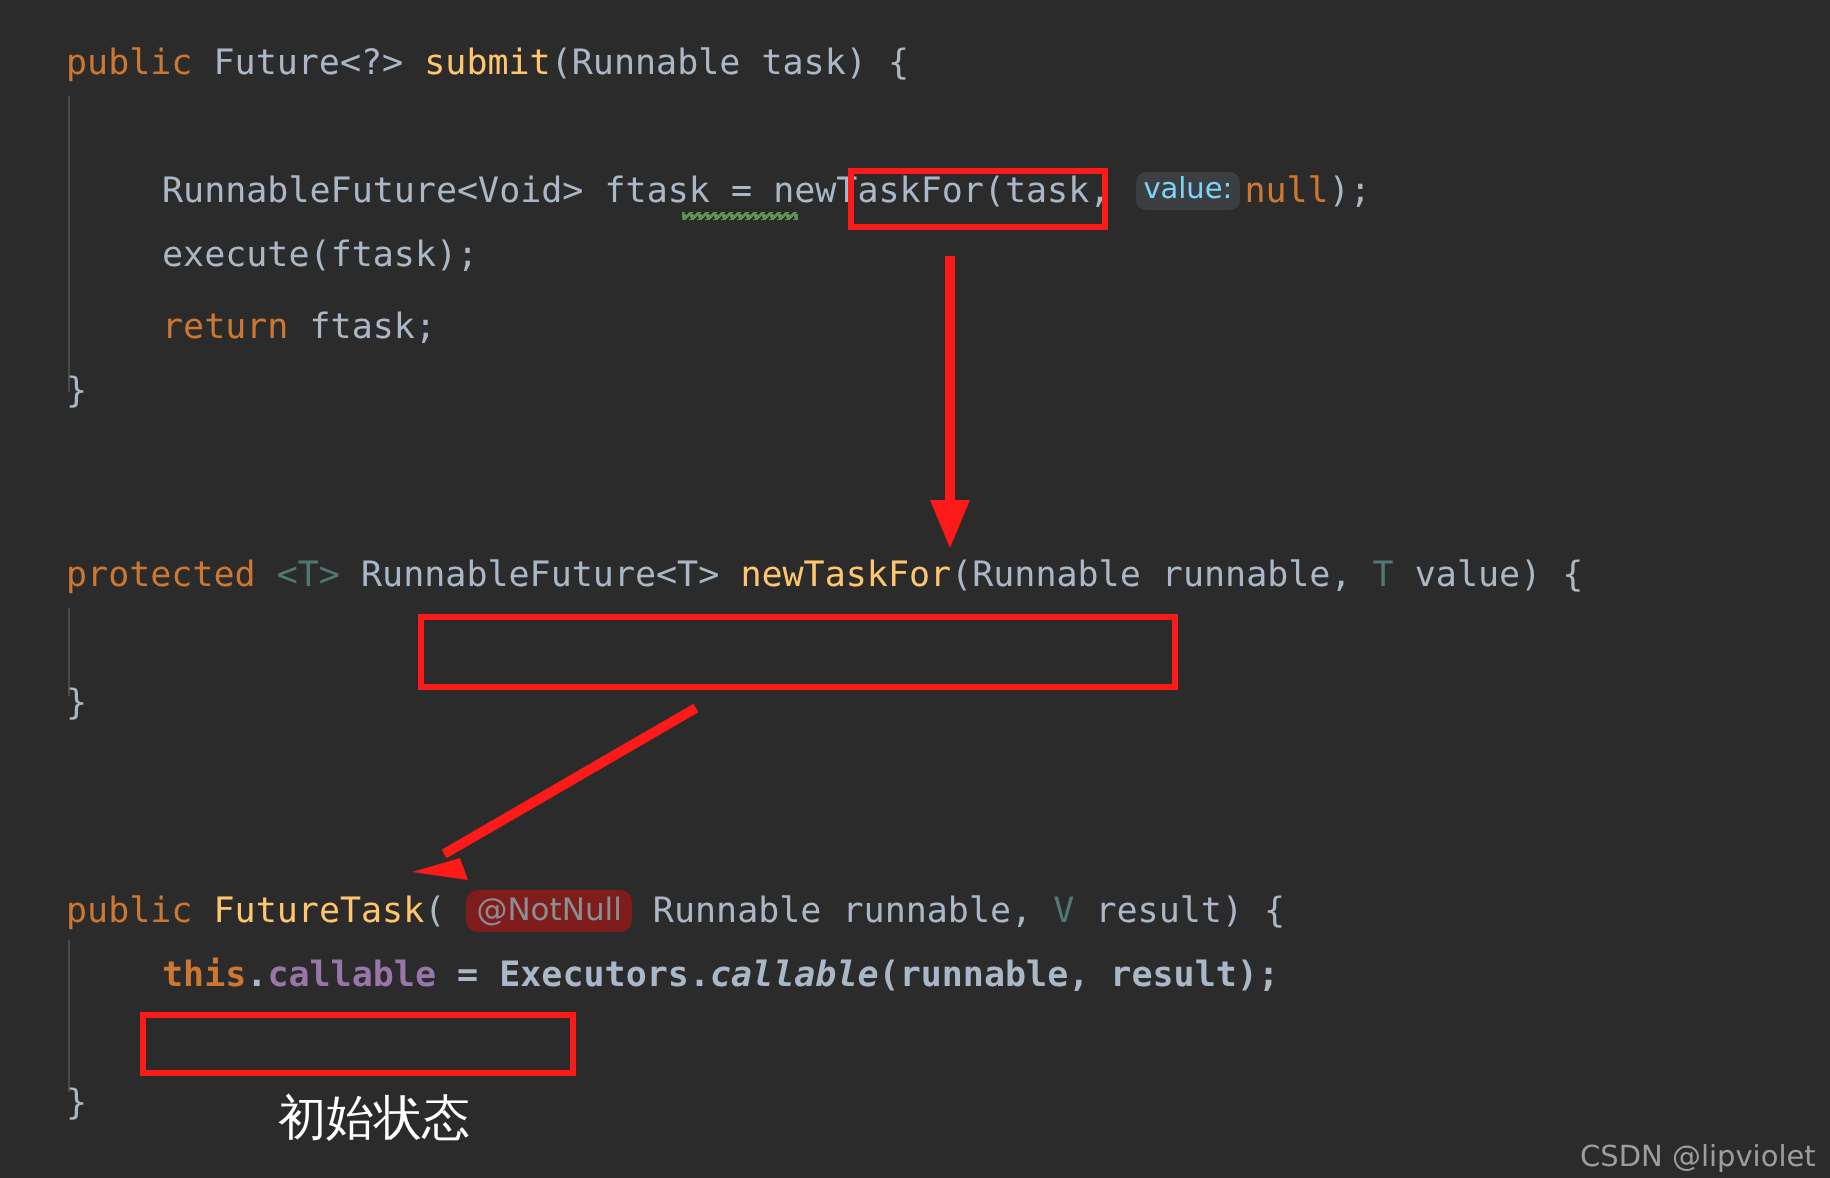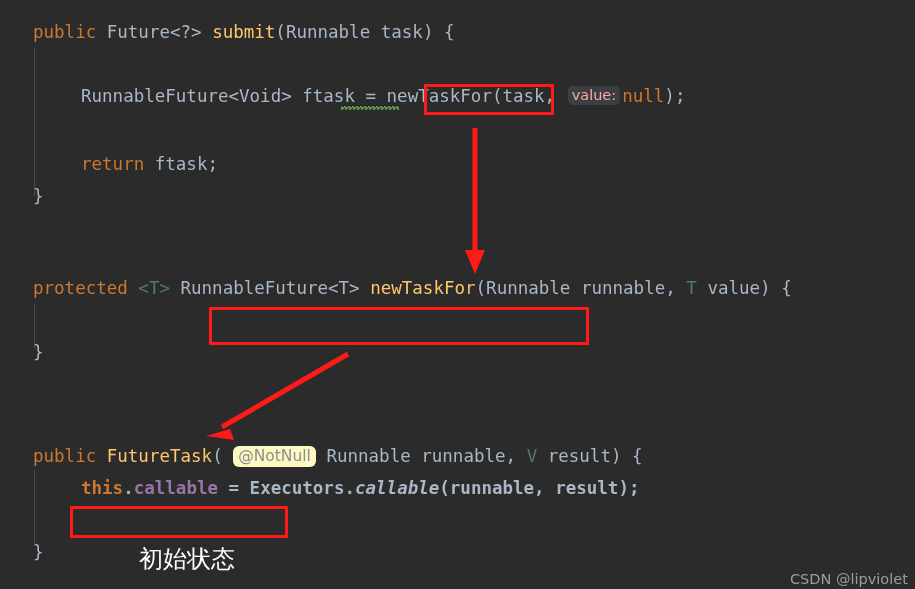--- a/index.html
+++ b/index.html
@@ -49,32 +49,32 @@
   .fld     { color: #9876aa; }            
   .stat    { color: #9876aa; font-style: italic; }  
   .sm      { color: #a9b7c6; font-style: italic; }  
   .punc    { color: #a9b7c6; }
   .tparam  { color: #507874; }
 
   
   .hint {
     display: inline-block;
     background: #3c3f41;
-    color: #fca5a5;
+    color: #7dd3fc;
     border-radius: 5px;
     padding: 0 4px;
     font-size: 14.5px;
     line-height: 19px;
     vertical-align: 2px;
     margin: 0 2px;
     font-family: "DejaVu Sans", "Liberation Sans", sans-serif;
   }
   .annot {
     display: inline-block;
-    background: #fef9c3;
+    background: #7f1d1d;
     color: #8a8f91;
     border-radius: 6px;
     padding: 0 5px;
     font-size: 15.5px;
     line-height: 21px;
     vertical-align: 1px;
     font-family: "DejaVu Sans", "Liberation Sans", sans-serif;
   }
 
   
@@ -144,20 +144,21 @@
 
   <div id="code">
 
     <div class="ln" style="top:16px; left:33px;"><span class="kw">public</span><span class="typ"> Future&lt;?&gt; </span><span class="mth">submit</span><span class="punc">(</span><span class="typ">Runnable</span><span class="typ"> task</span><span class="punc">) {</span></div>
 
 
     <div class="ln" style="top:80px; left:81px;"><span class="typ">RunnableFuture&lt;Void&gt;</span><span class="typ"> ftask </span><span class="punc">= </span><span class="mthcall">newTaskFor</span><span class="punc">(</span><span class="typ">task, </span><span class="hint">value:</span><span class="kw">null</span><span class="punc">);</span></div>
 
     <div class="squiggle" style="left:341px; top:106px; width:58px;"></div>
 
+    <div class="ln" style="top:112px; left:81px;"><span class="mthcall">execute</span><span class="punc">(</span><span class="typ">ftask</span><span class="punc">);</span></div>
 
     <div class="ln" style="top:148px; left:81px;"><span class="kw">return</span><span class="typ"> ftask</span><span class="punc">;</span></div>
 
     <div class="ln" style="top:180px; left:33px;"><span class="punc">}</span></div>
 
     <div class="ln" style="top:272px; left:33px;"><span class="kw">protected</span><span class="tparam"> &lt;T&gt; </span><span class="typ">RunnableFuture&lt;T&gt;</span><span class="typ"> </span><span class="mth">newTaskFor</span><span class="punc">(</span><span class="typ">Runnable</span><span class="typ"> runnable, </span><span class="gen">T</span><span class="typ"> value</span><span class="punc">) {</span></div>
 
 
     <div class="ln" style="top:336px; left:33px;"><span class="punc">}</span></div>
 

